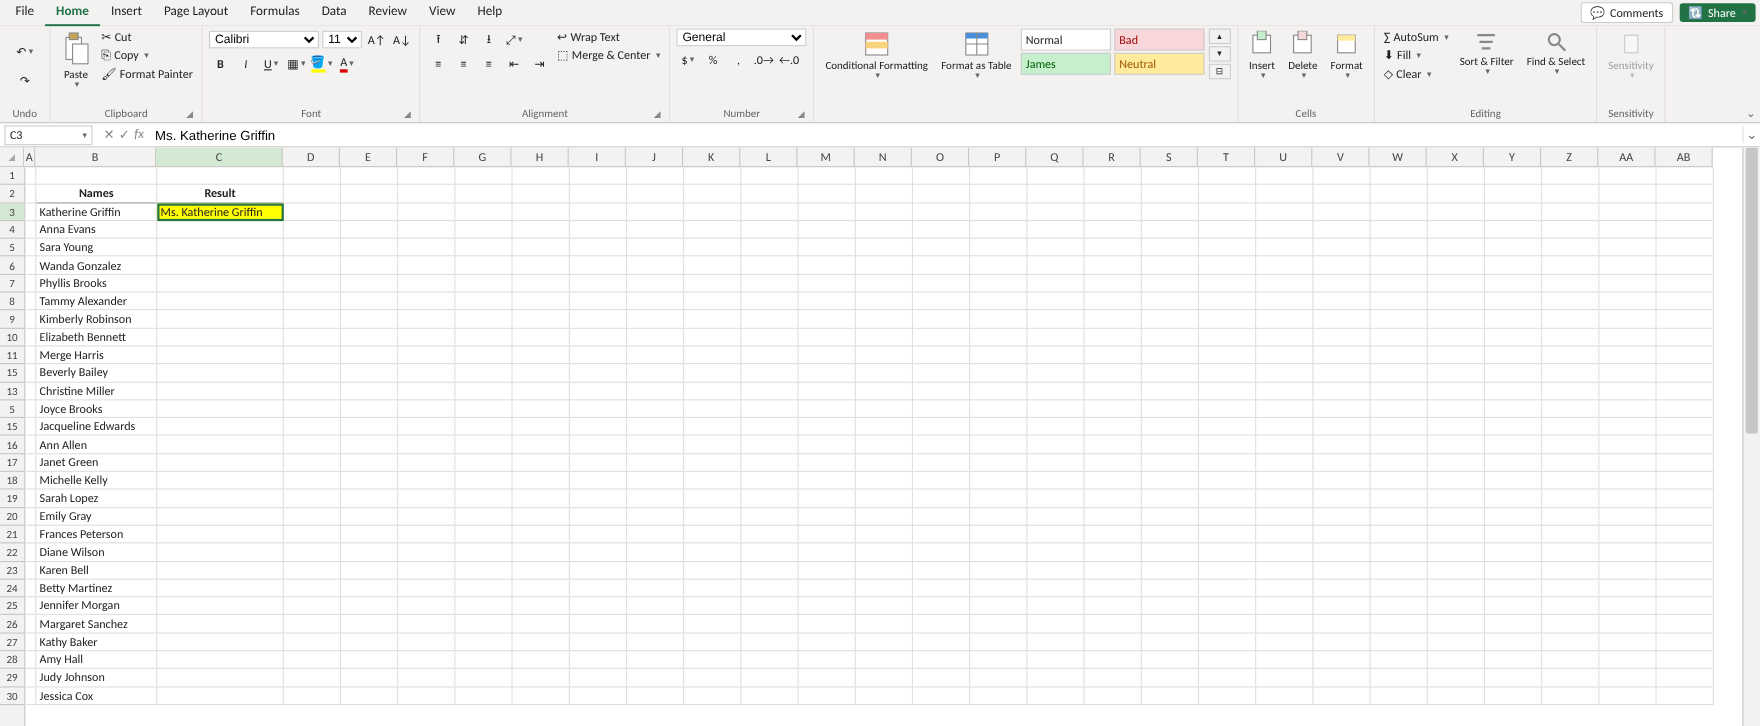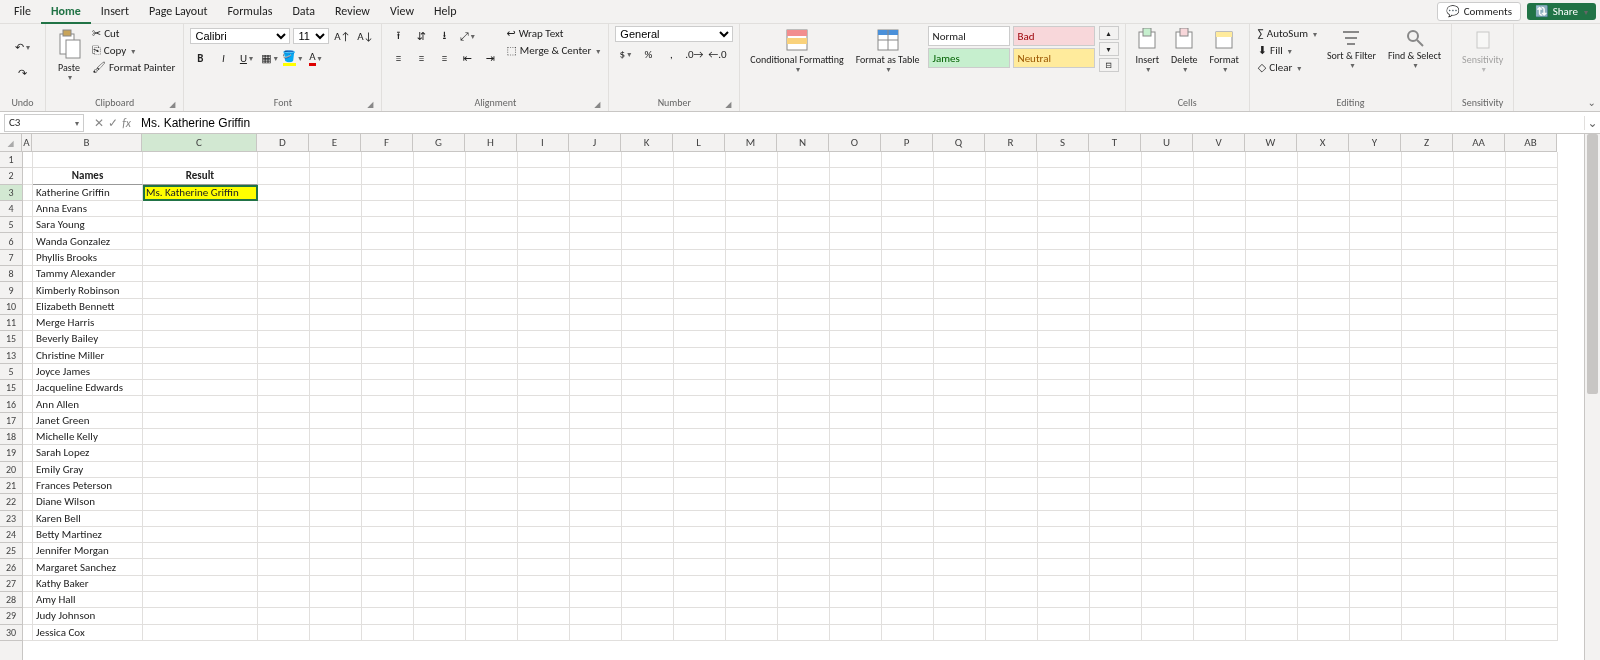--- a/index.html
+++ b/index.html
@@ -756,21 +756,21 @@
               <div class="cell" style="width: 52px;"></div>
               <div class="cell" style="width: 52px;"></div>
               <div class="cell" style="width: 52px;"></div>
               <div class="cell" style="width: 52px;"></div>
               <div class="cell" style="width: 52px;"></div>
               <div class="cell" style="width: 52px;"></div>
               <div class="cell" style="width: 52px;"></div>
             </div>
             <div class="cellrow">
               <div class="cell" style="width: 10px;"></div>
-              <div class="cell" style="width: 110px;">Joyce James</div>
+              <div class="cell" style="width: 110px;">Joyce Brooks</div>
               <div class="cell" style="width: 115px;"></div>
               <div class="cell" style="width: 52px;"></div>
               <div class="cell" style="width: 52px;"></div>
               <div class="cell" style="width: 52px;"></div>
               <div class="cell" style="width: 52px;"></div>
               <div class="cell" style="width: 52px;"></div>
               <div class="cell" style="width: 52px;"></div>
               <div class="cell" style="width: 52px;"></div>
               <div class="cell" style="width: 52px;"></div>
               <div class="cell" style="width: 52px;"></div>

